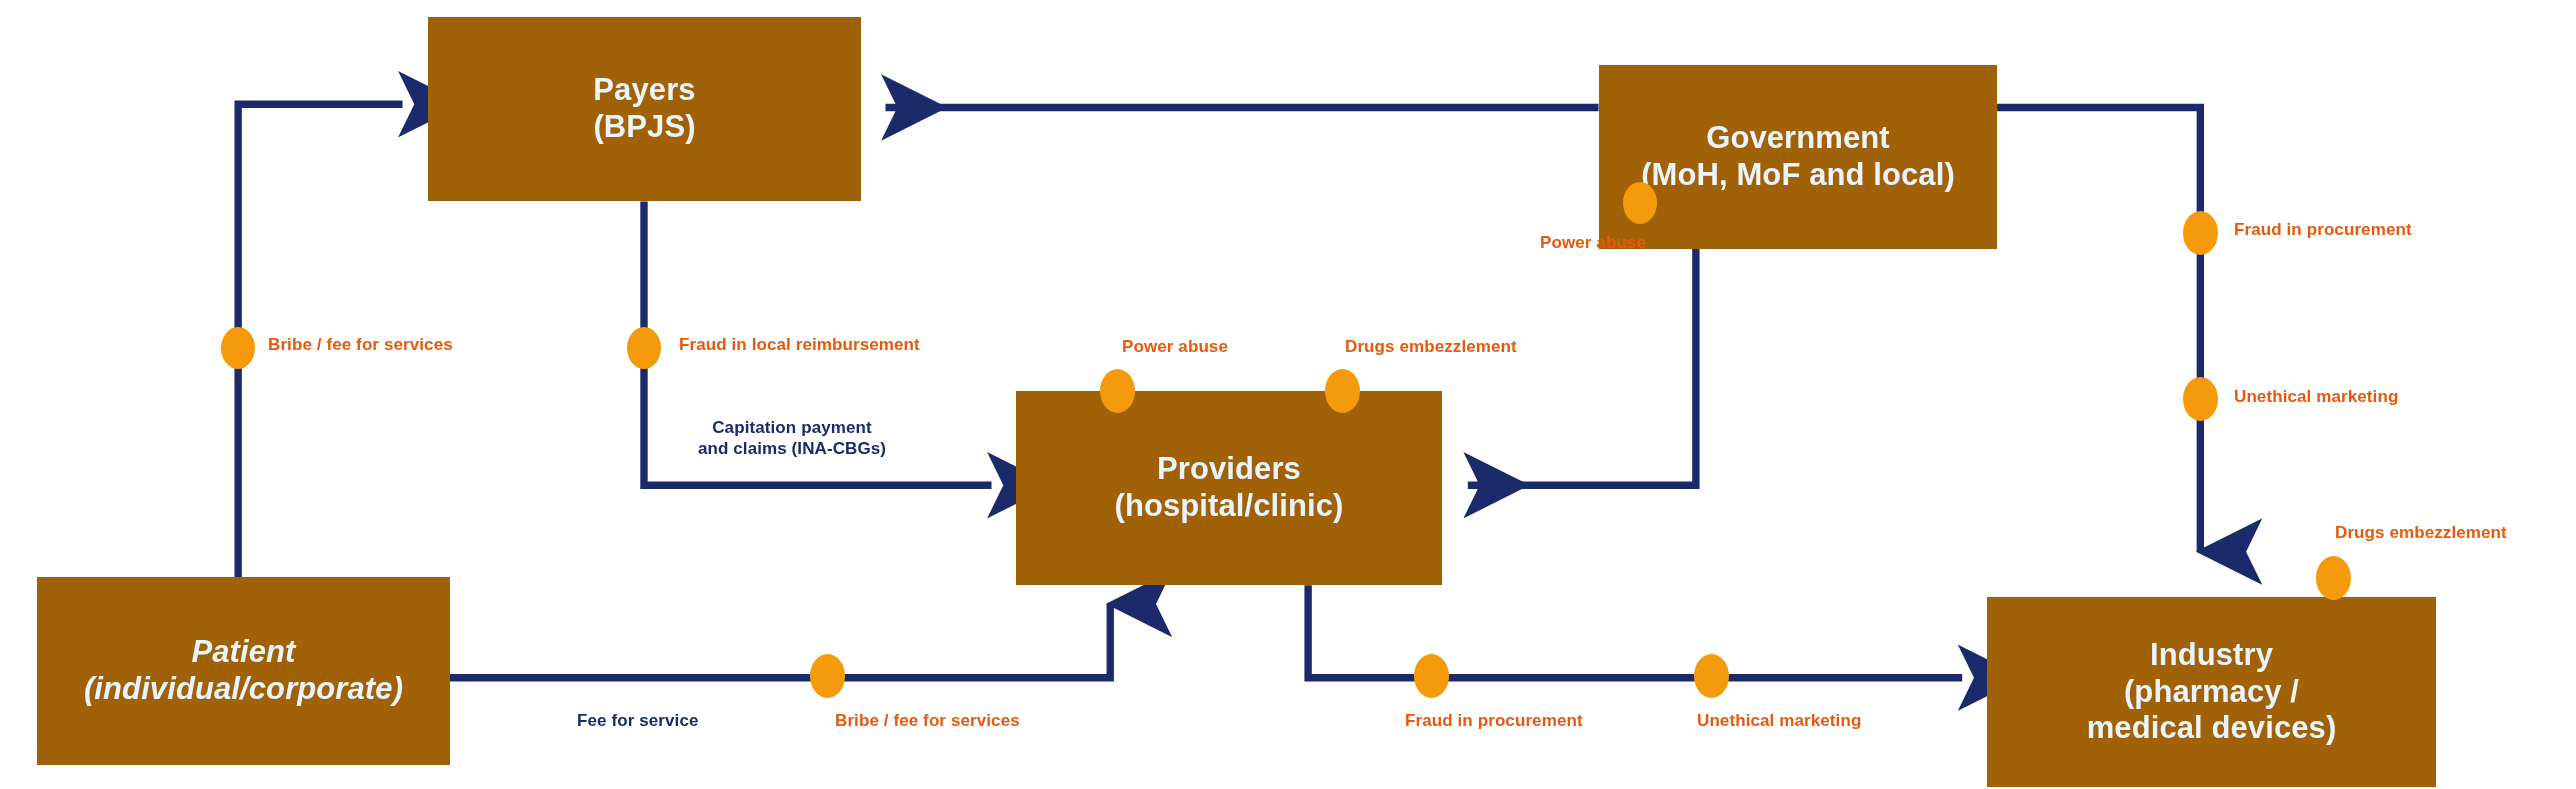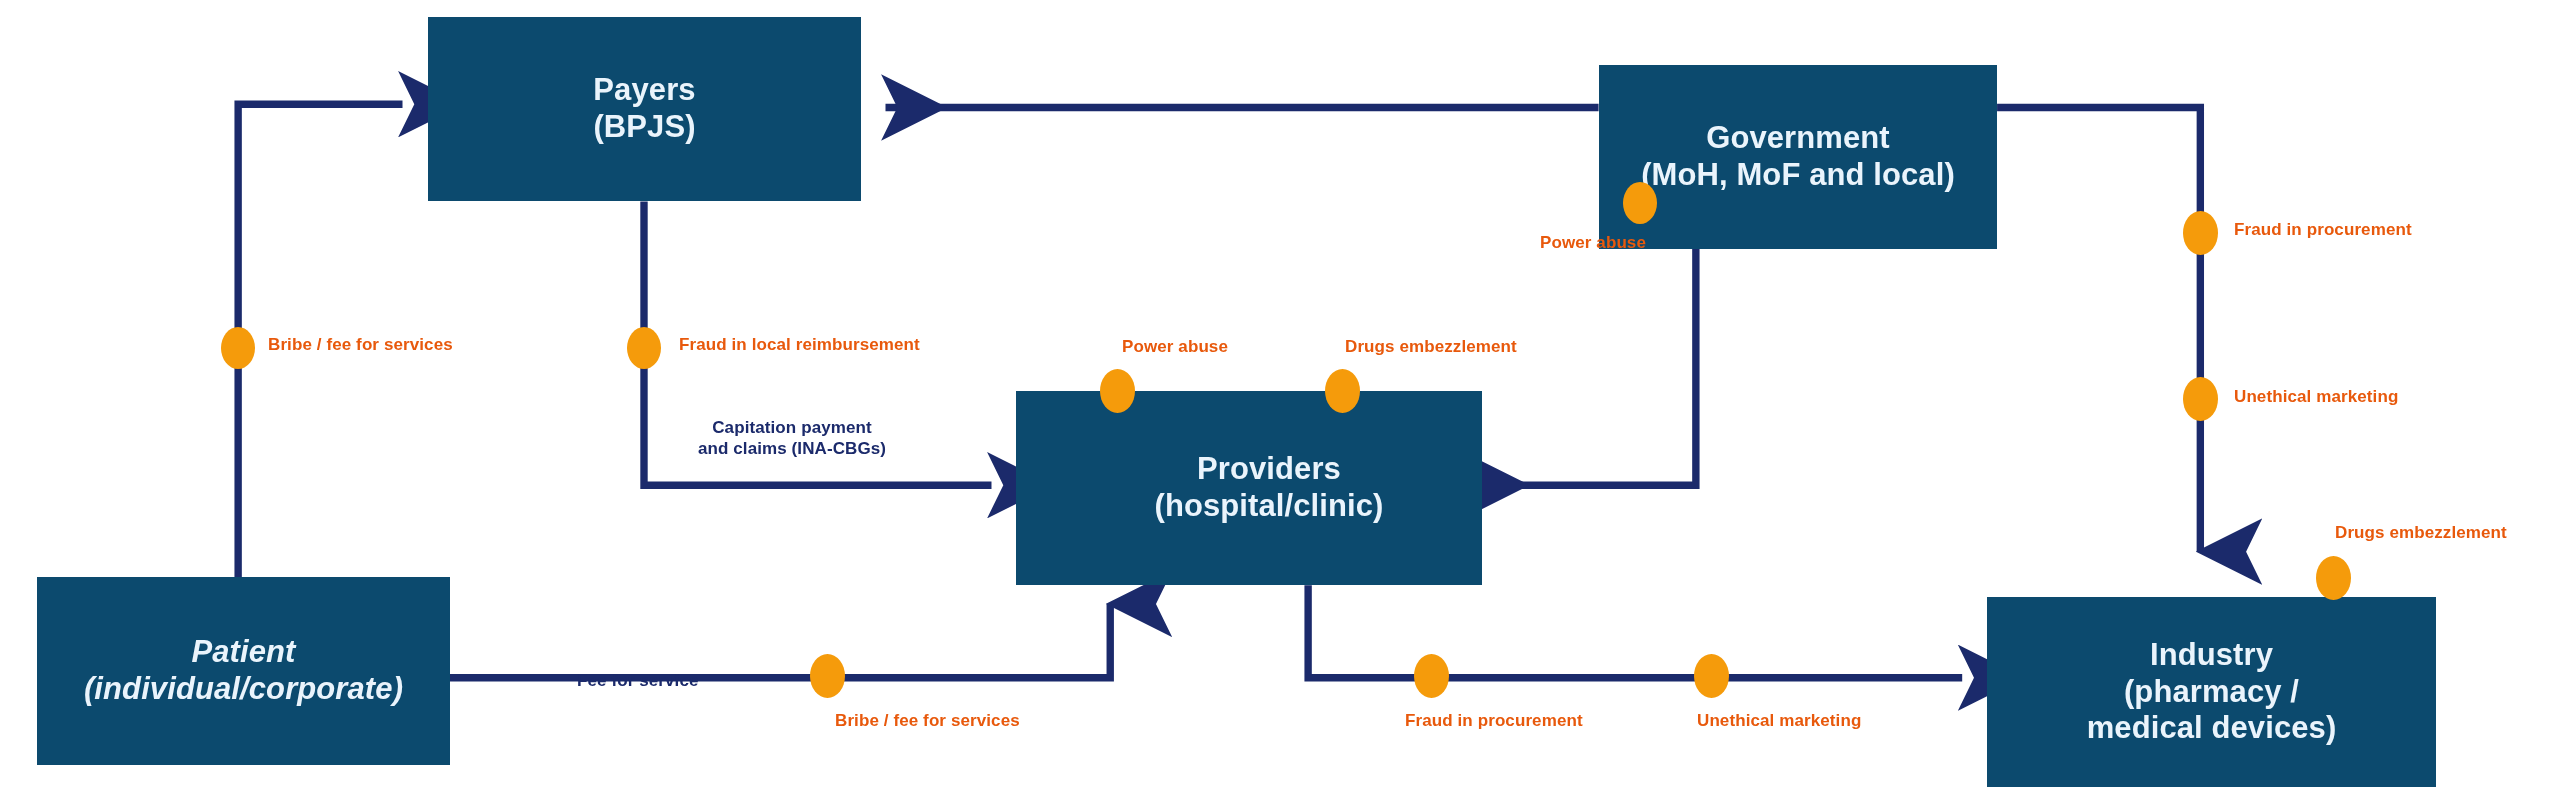--- a/index.html
+++ b/index.html
@@ -3,36 +3,36 @@
 <meta charset="utf-8">
 <title>Health System Corruption Flow Diagram</title>
 <style>
   html,body{margin:0;padding:0;background:#ffffff;}
   body{font-family:"Liberation Sans", sans-serif;}
   #stage{position:relative;width:2576px;height:790px;background:#ffffff;overflow:hidden;}
   #svg-layer{position:absolute;left:0;top:0;width:2576px;height:790px;}
 
   .node{
     position:absolute;
-    background:#0c4a6e;
+    background:#a16207;
     display:flex;
     align-items:center;
     justify-content:center;
     text-align:center;
     color:#EAF4FC;
     font-weight:bold;
     line-height:1.18;
     letter-spacing:0.1px;
     z-index:3;
   }
   .node .nodetext{display:block;padding:0 9.4px;white-space:pre-line;}
 
   #node-payers    {left:428px;  top:17px;   width:433px; height:184px; font-size:31px;}
   #node-government{left:1599px; top:17px;   width:398px; height:184px; font-size:31px;margin-top:48px;}
-  #node-providers {left:1016px; top:391px;  width:426px; height:194px; font-size:31px;padding-left:40px;}
+  #node-providers {left:1016px; top:391px;  width:426px; height:194px; font-size:31px;}
   #node-patient   {left:37px;   top:577px;  width:413px; height:188px; font-size:31px;font-style:italic;}
   #node-industry  {left:1987px; top:577px;  width:449px; height:190px; font-size:31px;margin-top:20px;}
 
   .dot{
     position:absolute;
     background:#F59B0B;
     border-radius:50%;
     z-index:6;
   }
   .lbl{
@@ -110,21 +110,21 @@
   <div class="node" id="node-industry">
     <span class="nodetext">Industry
 (pharmacy /
 medical devices)</span>
   </div>
 
 
   <div class="lbl navy center" style="left:648px; top:418px; width:288px;">Capitation payment
 and claims (INA-CBGs)</div>
 
-  <div class="lbl navy" style="left:577px; top:671px;">Fee for service</div>
+  <div class="lbl navy" style="left:577px; top:711px;">Fee for service</div>
 
   <div class="dot" style="left:221px; top:327px; width:34px; height:42px;"></div>
   <div class="lbl orange" style="left:268px; top:335px;">Bribe / fee for services</div>
 
   <div class="dot" style="left:627px; top:327px; width:34px; height:42px;"></div>
   <div class="lbl orange" style="left:679px; top:335px;">Fraud in local reimbursement</div>
 
   <div class="dot" style="left:1623px; top:182px; width:34px; height:42px;"></div>
   <div class="lbl orange" style="left:1540px; top:233px;">Power abuse</div>
 

